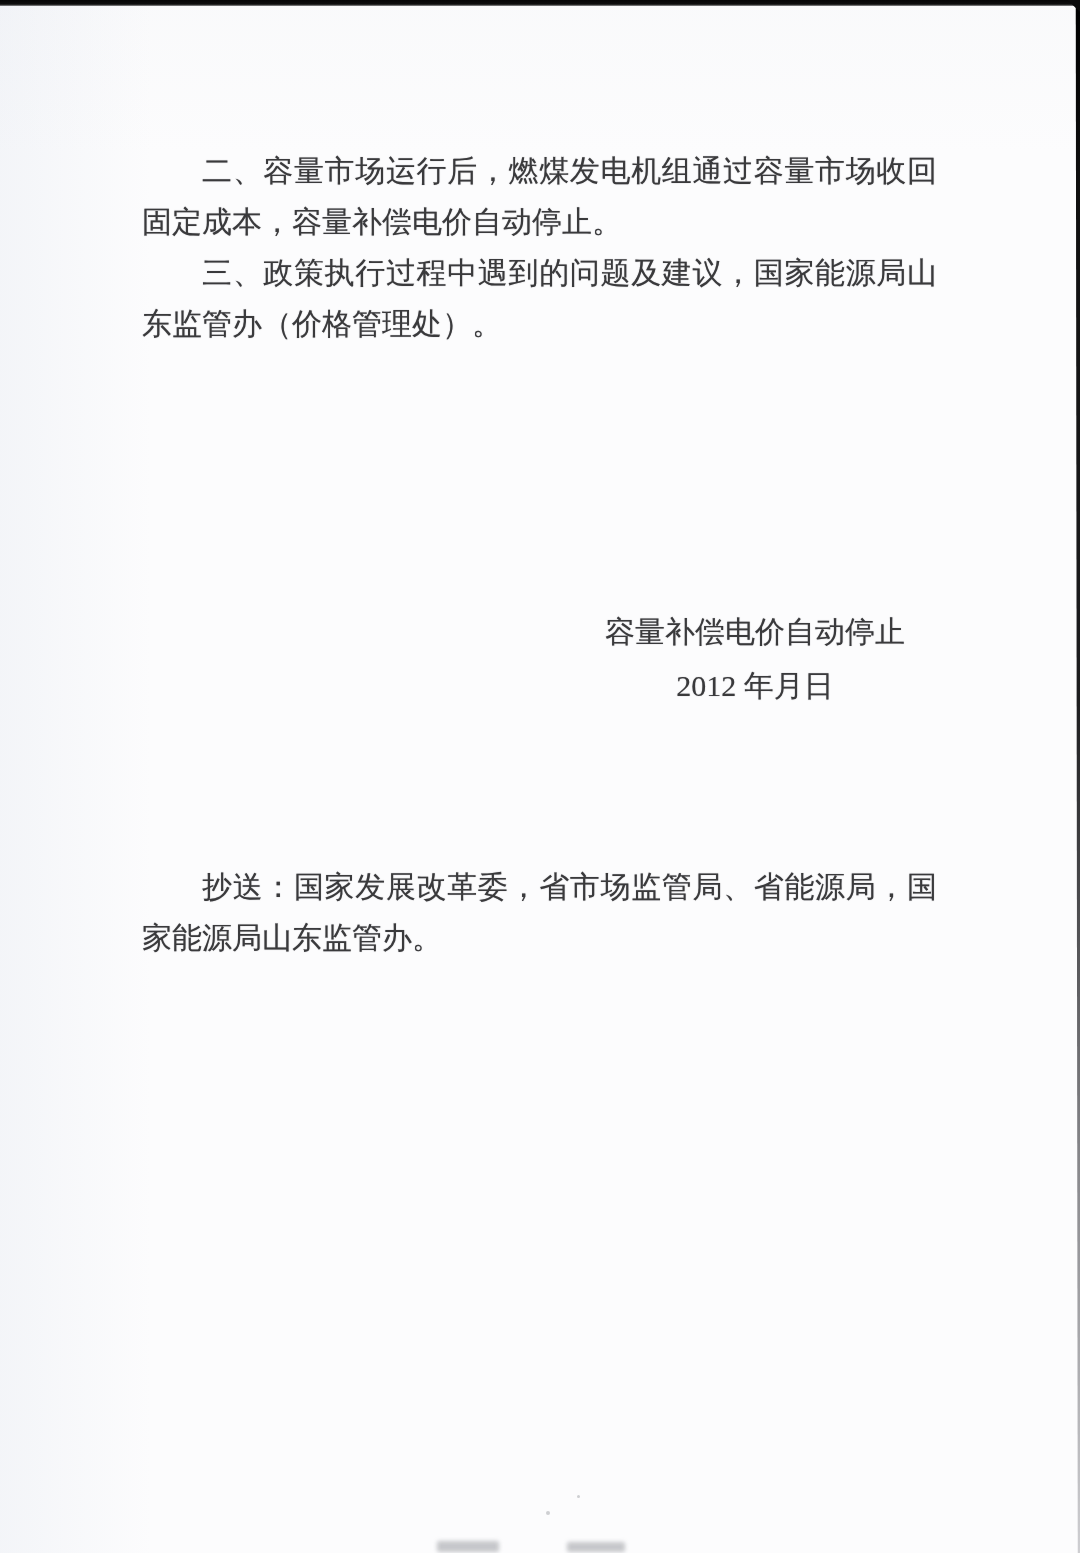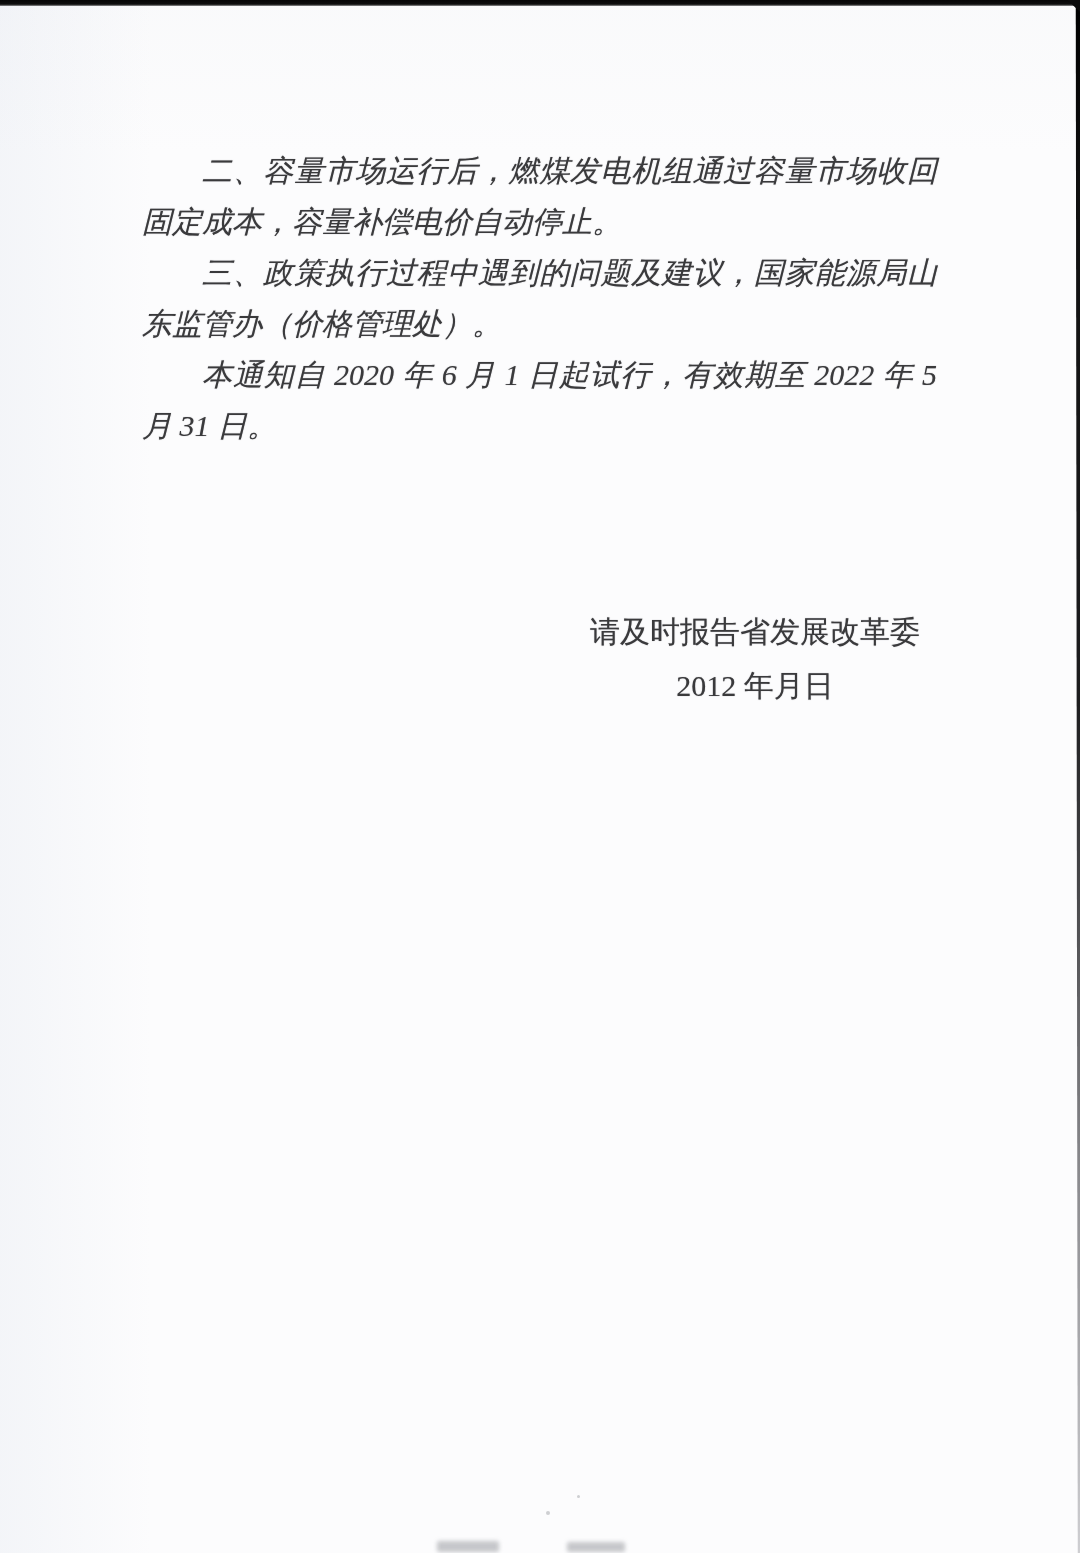--- a/index.html
+++ b/index.html
@@ -52,21 +52,20 @@
     width: 795px;
     font-size: 30px;
     line-height: 51px;
     text-align: justify;
     letter-spacing: 0;
     text-shadow: 0 0 1px rgba(70,70,76,0.55);
   }
   .doc-body p {
     margin: 0;
     text-indent: 2em;
-    font-style: italic;
   }
   .signature-block {
     position: absolute;
     left: 455px;
     top: 605px;
     width: 600px;
     text-align: center;
     font-size: 30px;
     line-height: 54px;
     text-shadow: 0 0 1px rgba(70,70,76,0.55);
@@ -104,27 +103,27 @@
 
 <div class="page">
 
   <div class="scan-top-edge"></div>
   <div class="scan-right-edge"></div>
   <div class="scan-corner"></div>
 
   <div class="doc-body">
     <p>二、容量市场运行后，燃煤发电机组通过容量市场收回固定成本，容量补偿电价自动停止。</p>
     <p>三、政策执行过程中遇到的问题及建议，国家能源局山东监管办（价格管理处）。</p>
-    <p>本通知自 2020 年 6 月 1 日起试行，有效期至 2022 年 5 月 31 日。</p>
   </div>
 
   <div class="signature-block">
-    <div>请及时报告省发展改革委</div>
+    <div>容量补偿电价自动停止</div>
     <div>2012 年月日</div>
   </div>
 
+  <div class="cc-block">抄送：国家发展改革委，省市场监管局、省能源局，国家能源局山东监管办。</div>
 
   <div class="smudge smudge-a"></div>
   <div class="smudge smudge-b"></div>
   <div class="speck speck-a"></div>
   <div class="speck speck-b"></div>
 
 </div>
 
 </body></html>

